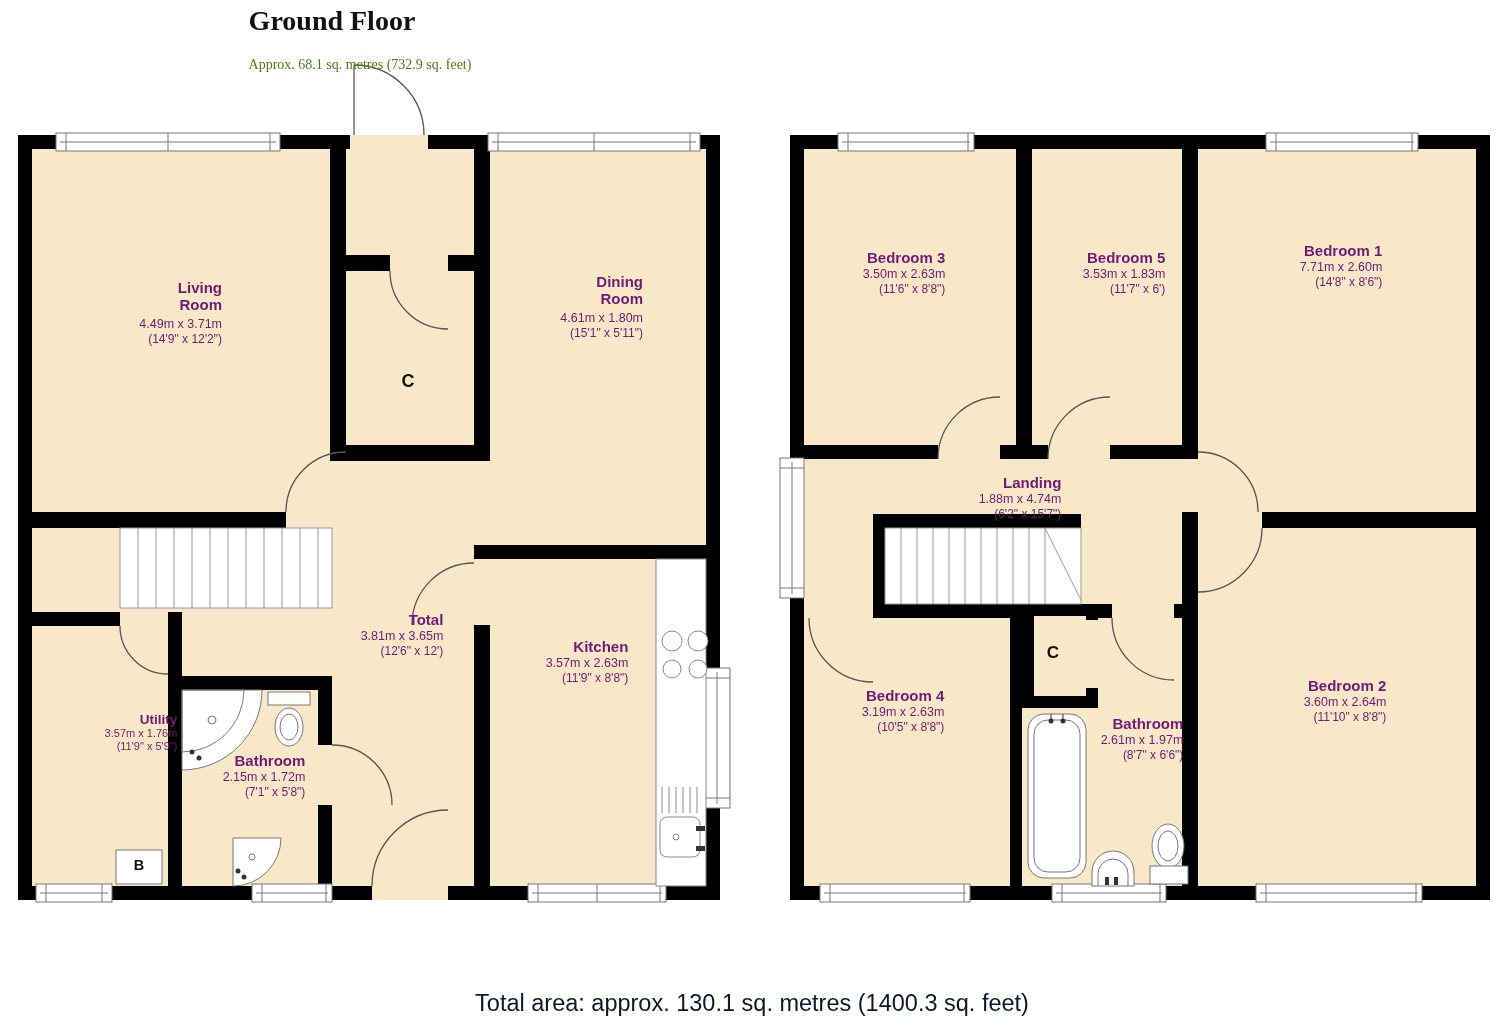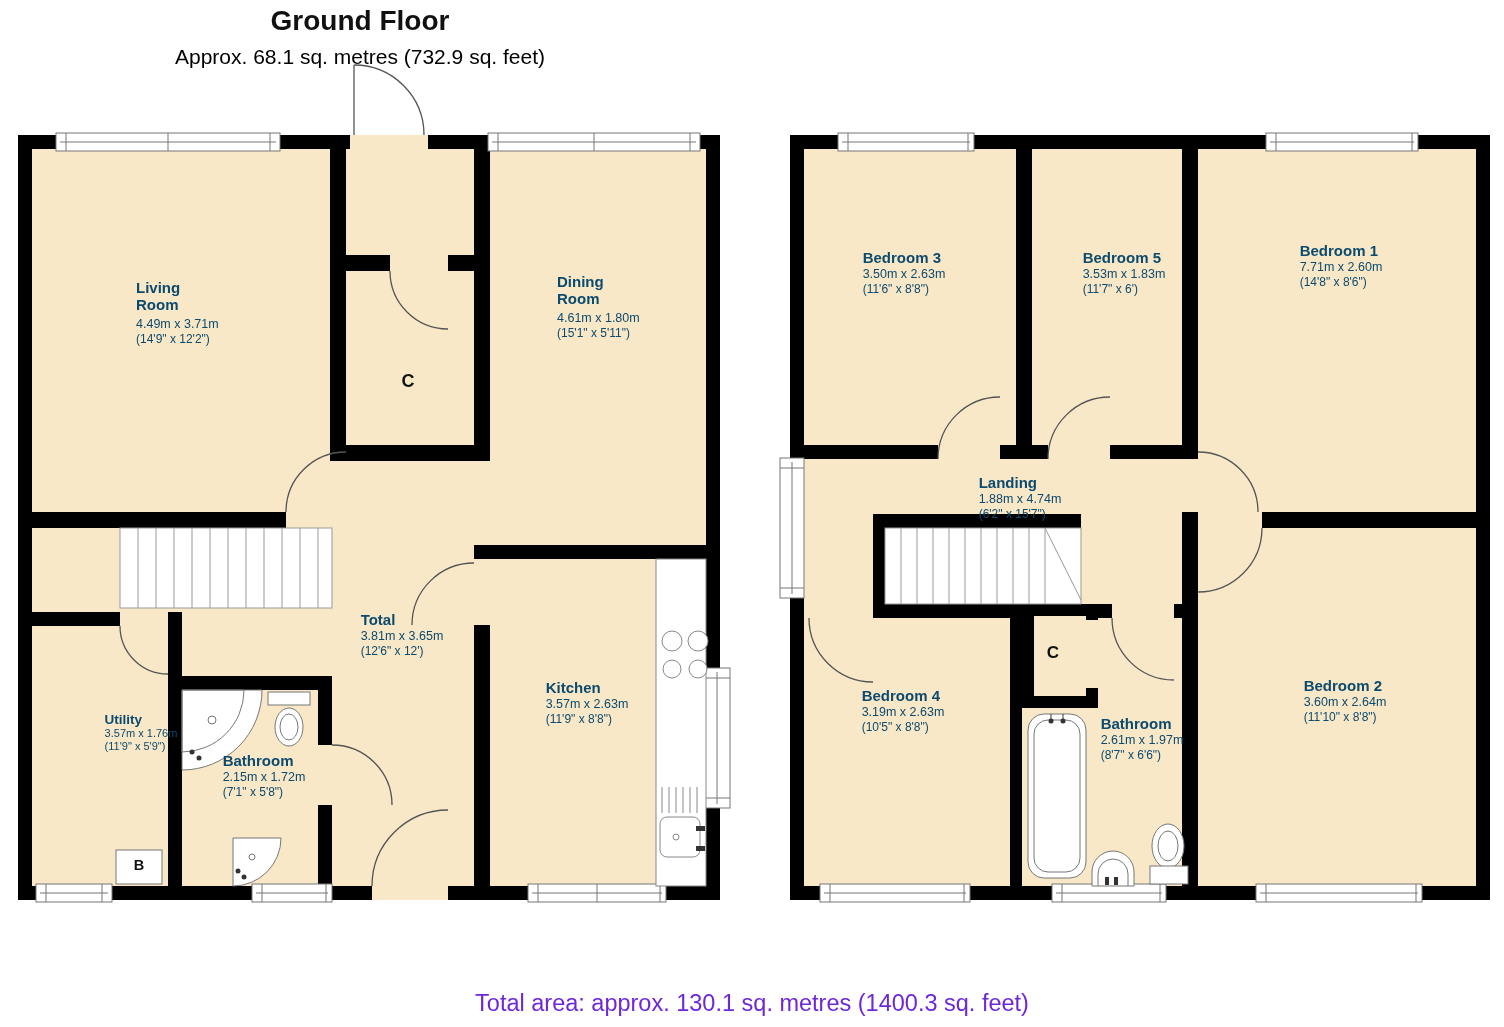--- a/index.html
+++ b/index.html
@@ -1,32 +1,32 @@
 <!DOCTYPE html>
 <html><head>
 <meta charset="utf-8">
 <style>
   html,body{margin:0;padding:0;background:#ffffff;}
   .canvas{position:relative;width:1504px;height:1027px;background:#fff;
           font-family:"Liberation Sans",sans-serif;color:#191919;overflow:hidden;}
   .plan-svg{position:absolute;left:0;top:0;}
-  .floor-header{position:absolute;transform:translateX(-50%);text-align:center;white-space:nowrap;}
+  .floor-header{position:absolute;transform:translateX(-50%);white-space:nowrap;font-family:Liberation Serif, serif;}
   .floor-title{font-size:28px;font-weight:bold;line-height:1.1;color:#111;}
-  .floor-subtitle{font-size:21px;margin-top:8px;color:#000000;}
-  .room-label{position:absolute;transform:translateX(-50%);text-align:left;color:#0c4a6e;}
+  .floor-subtitle{font-size:14px;margin-top:20px;color:#4d7c0f;}
+  .room-label{position:absolute;transform:translateX(-50%);text-align:right;color:#701a75;}
   .room-name{font-weight:bold;font-size:15px;line-height:1.12;white-space:nowrap;}
   .room-name.wrap{white-space:normal;width:86px;margin:3px auto;}
   .room-dim{font-size:12.5px;line-height:1.2;white-space:nowrap;}
   .room-dim.imp{font-size:12px;}
   .room-label.small .room-name{font-size:13.5px;}
   .room-label.small .room-dim{font-size:11px;}
   .cup-label{position:absolute;transform:translateX(-50%);font-weight:bold;font-size:18px;color:#111;}
   .b-label{position:absolute;transform:translateX(-50%);font-weight:bold;font-size:14.5px;color:#111;}
   .total-area{position:absolute;left:752px;top:990px;transform:translateX(-50%);
-              font-size:23.5px;color:#6d28d9;white-space:nowrap;}
+              font-size:23.5px;color:#0f172a;white-space:nowrap;}
 </style>
 </head>
 <body>
 
 <div class="canvas">
 
 <svg class="plan-svg" width="1504" height="1027" viewBox="0 0 1504 1027">
 
   <g>
     <rect x="18" y="135" width="702" height="765" fill="#000"></rect>
@@ -211,21 +211,21 @@
 <div class="room-label" style="left:600px;top:271px;">
   <div class="room-name wrap">Dining Room</div>
   <div class="room-dim">4.61m x 1.80m</div>
   <div class="room-dim imp">(15'1" x 5'11")</div>
 </div>
 <div class="room-label" style="left:402px;top:612px;">
   <div class="room-name">Total</div>
   <div class="room-dim">3.81m x 3.65m</div>
   <div class="room-dim imp">(12'6" x 12')</div>
 </div>
-<div class="room-label" style="left:587px;top:680px;">
+<div class="room-label" style="left:587px;top:639px;">
   <div class="room-name">Kitchen</div>
   <div class="room-dim">3.57m x 2.63m</div>
   <div class="room-dim imp">(11'9" x 8'8")</div>
 </div>
 <div class="room-label small" style="left:97px;top:712px;margin-left:44px;">
   <div class="room-name">Utility</div>
   <div class="room-dim">3.57m x 1.76m</div>
   <div class="room-dim imp">(11'9" x 5'9")</div>
 </div>
 <div class="room-label" style="left:264px;top:753px;">

